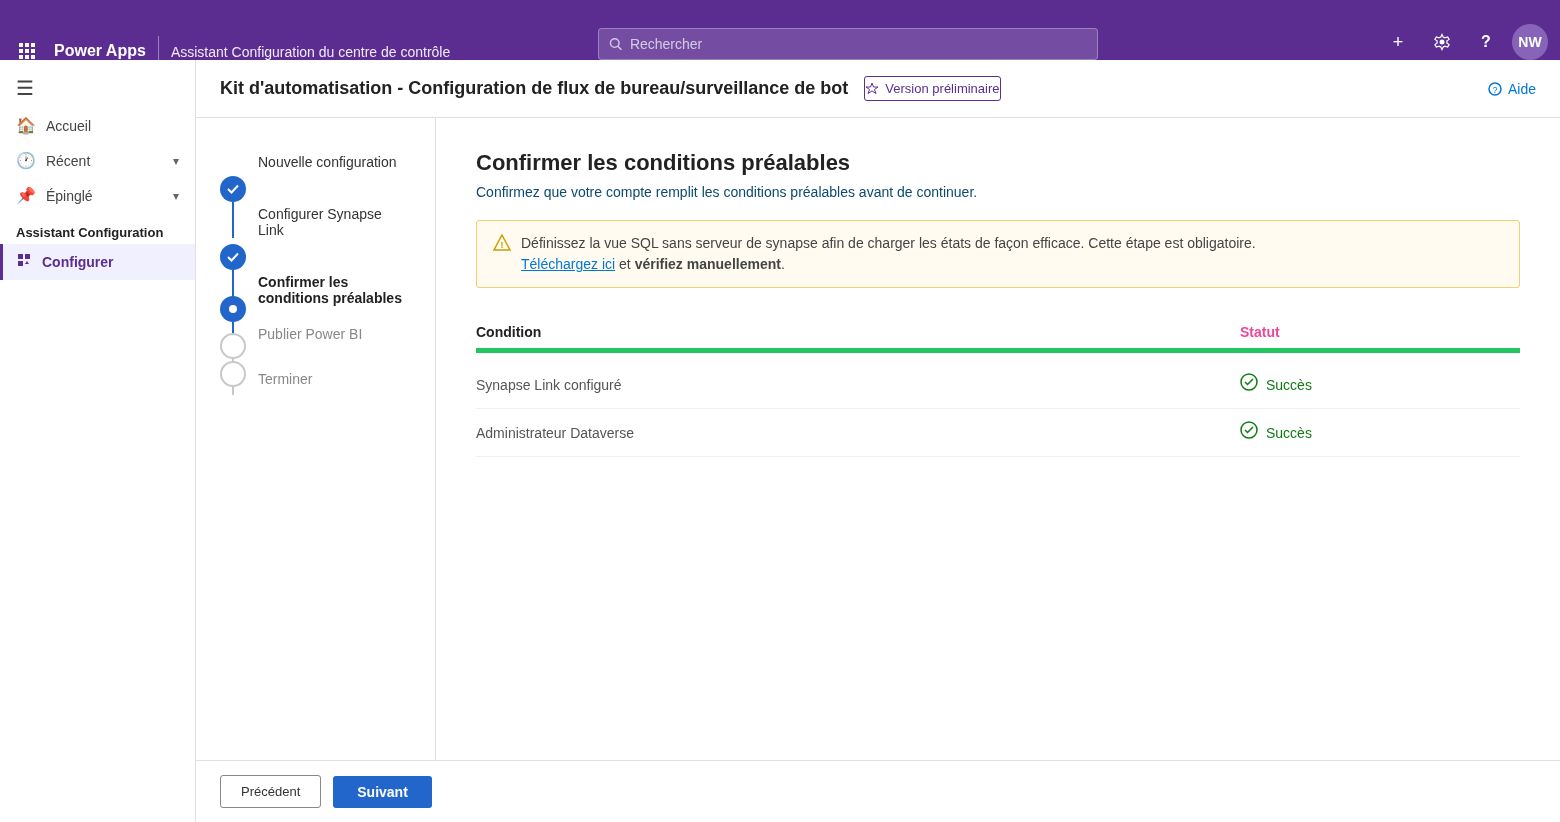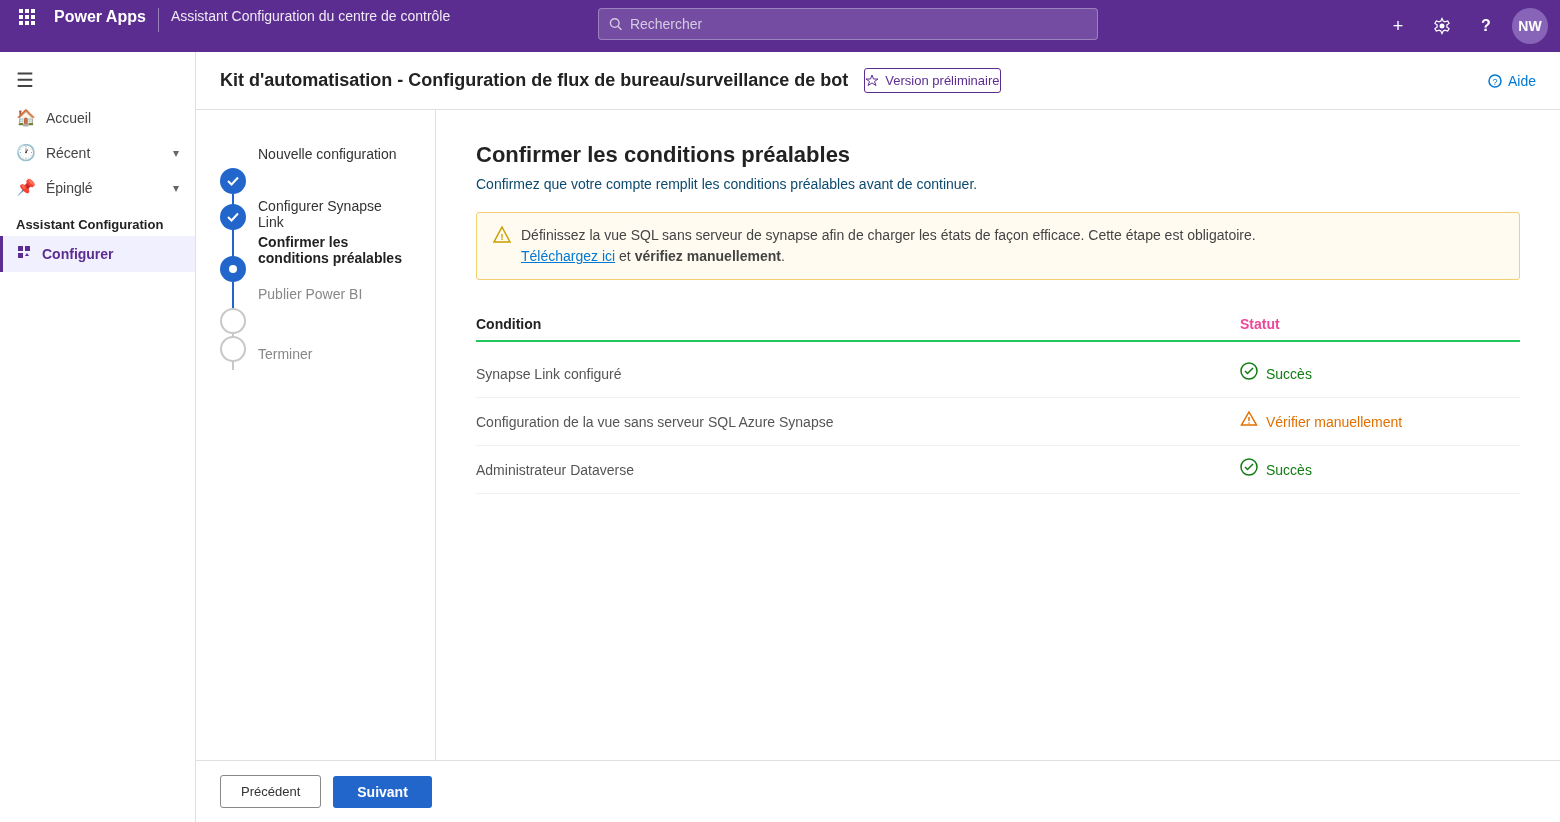--- a/index.html
+++ b/index.html
@@ -2,24 +2,24 @@
 <html><head>
   <meta charset="utf-8">
   <style>
     * { box-sizing: border-box; margin: 0; padding: 0; }
     body { font-family: 'Segoe UI', sans-serif; font-size: 14px; color: #333; background: #f3f2f1; height: 822px; width: 1560px; overflow: hidden; display: flex; flex-direction: column; }
 
     
     .topbar {
       background: #5c2d91;
       color: white;
-      height: 52px;
-      display: flex;
-      align-items: flex-start;
-      padding: 8px 12px;
+      height: 60px;
+      display: flex;
+      align-items: flex-end;
+      padding: 0 12px;
       gap: 12px;
       flex-shrink: 0;
       z-index: 10;
     }
     .topbar-grid-icon { color: white; font-size: 18px; cursor: pointer; display: flex; align-items: center; justify-content: center; width: 30px; }
     .topbar-appname { font-weight: 700; font-size: 16px; white-space: nowrap; }
     .topbar-divider { width: 1px; height: 24px; background: rgba(255,255,255,0.4); }
     .topbar-breadcrumb { font-size: 14px; color: rgba(255,255,255,0.9); white-space: nowrap; }
     .topbar-search {
       flex: 1;
@@ -184,21 +184,21 @@
       gap: 10px;
       margin-bottom: 28px;
     }
     .warning-icon { color: #c8a000; font-size: 16px; flex-shrink: 0; margin-top: 1px; }
     .warning-text { font-size: 14px; color: #444; line-height: 1.5; }
     .warning-text a { color: #0078d4; text-decoration: underline; cursor: pointer; }
     .warning-text strong { font-weight: 700; }
 
     
     .conditions-table { width: 100%; }
-    .conditions-header { display: flex; padding: 8px 0; border-bottom: 2px solid #22c55e; margin-bottom: 8px; }
+    .conditions-header { display: flex; padding: 8px 0; border-bottom: 5px solid #22c55e; margin-bottom: 8px; }
     .col-condition { flex: 1; font-weight: 600; font-size: 14px; color: #222; }
     .col-status { width: 280px; font-weight: 600; font-size: 14px; color: #ec4899; margin-left: 36px; }
     .condition-row { display: flex; align-items: center; padding: 12px 0; border-bottom: 1px solid #f0f0f0; }
     .condition-name { flex: 1; font-size: 14px; color: #555; }
     .status-cell { width: 280px; display: flex; align-items: center; gap: 8px; font-size: 14px; }
     .status-icon-success { color: #107c10; font-size: 18px; }
     .status-icon-warning { color: #e07000; font-size: 18px; }
     .status-text-success { color: #107c10; }
     .status-text-warning { color: #e07000; }
 
@@ -346,21 +346,21 @@
         <div class="step-wrapper">
           <div class="step-item">
             <div style="position:relative; display:flex; flex-direction:column; align-items:center;">
               <div class="step-circle step-circle-done">
                 <svg width="14" height="14" viewBox="0 0 14 14">
                     <polyline points="2,7 5.5,10.5 12,3.5" stroke="white" stroke-width="2" fill="none"></polyline>
                   </svg>
               </div>
               <div class="step-connector"></div>
             </div>
-            <div class="step-label" style="">Configurer Synapse Link</div>
+            <div class="step-label" style="margin-bottom:32px;">Configurer Synapse Link</div>
           </div>
         </div>
 
         <div class="step-wrapper">
           <div class="step-item">
             <div style="position:relative; display:flex; flex-direction:column; align-items:center;">
               <div class="step-circle step-circle-done" style="background:#2266cc; border:none;">
                 <svg width="10" height="10" viewBox="0 0 10 10">
                     <circle cx="5" cy="5" r="4" fill="white"></circle>
                   </svg>
@@ -372,21 +372,21 @@
             </div>
           </div>
         </div>
 
         <div class="step-wrapper">
           <div class="step-item">
             <div style="position:relative; display:flex; flex-direction:column; align-items:center;">
               <div class="step-circle step-circle-inactive"></div>
               <div class="step-connector step-connector-gray"></div>
             </div>
-            <div class="step-label step-label-inactive" style="margin-bottom:32px;">Publier Power BI</div>
+            <div class="step-label step-label-inactive" style="margin-bottom:17px;">Publier Power BI</div>
           </div>
         </div>
 
         <div class="step-wrapper">
           <div class="step-item">
             <div style="display:flex; flex-direction:column; align-items:center;">
               <div class="step-circle step-circle-inactive"></div>
             </div>
             <div class="step-label step-label-inactive">Terminer</div>
           </div>
@@ -423,33 +423,20 @@
               <span class="status-icon-success">
                 <svg width="18" height="18" viewBox="0 0 18 18">
                   <circle cx="9" cy="9" r="8" stroke="#107c10" stroke-width="1.5" fill="none"></circle>
                   <polyline points="5,9 7.5,11.5 13,6" stroke="#107c10" stroke-width="1.5" fill="none"></polyline>
                 </svg>
               </span>
               <span class="status-text-success">Succès</span>
             </div>
           </div>
 
-          <div class="condition-row">
-            <div class="condition-name">Configuration de la vue sans serveur SQL Azure Synapse</div>
-            <div class="status-cell">
-              <span class="status-icon-warning">
-                <svg width="18" height="18" viewBox="0 0 18 18">
-                  <path d="M9 2L16.5 15H1.5Z" stroke="#e07000" stroke-width="1.5" fill="none"></path>
-                  <line x1="9" y1="7" x2="9" y2="11" stroke="#e07000" stroke-width="1.5"></line>
-                  <circle cx="9" cy="13" r="0.8" fill="#e07000"></circle>
-                </svg>
-              </span>
-              <span class="status-text-warning">Vérifier manuellement</span>
-            </div>
-          </div>
 
           <div class="condition-row">
             <div class="condition-name">Administrateur Dataverse</div>
             <div class="status-cell">
               <span class="status-icon-success">
                 <svg width="18" height="18" viewBox="0 0 18 18">
                   <circle cx="9" cy="9" r="8" stroke="#107c10" stroke-width="1.5" fill="none"></circle>
                   <polyline points="5,9 7.5,11.5 13,6" stroke="#107c10" stroke-width="1.5" fill="none"></polyline>
                 </svg>
               </span>

